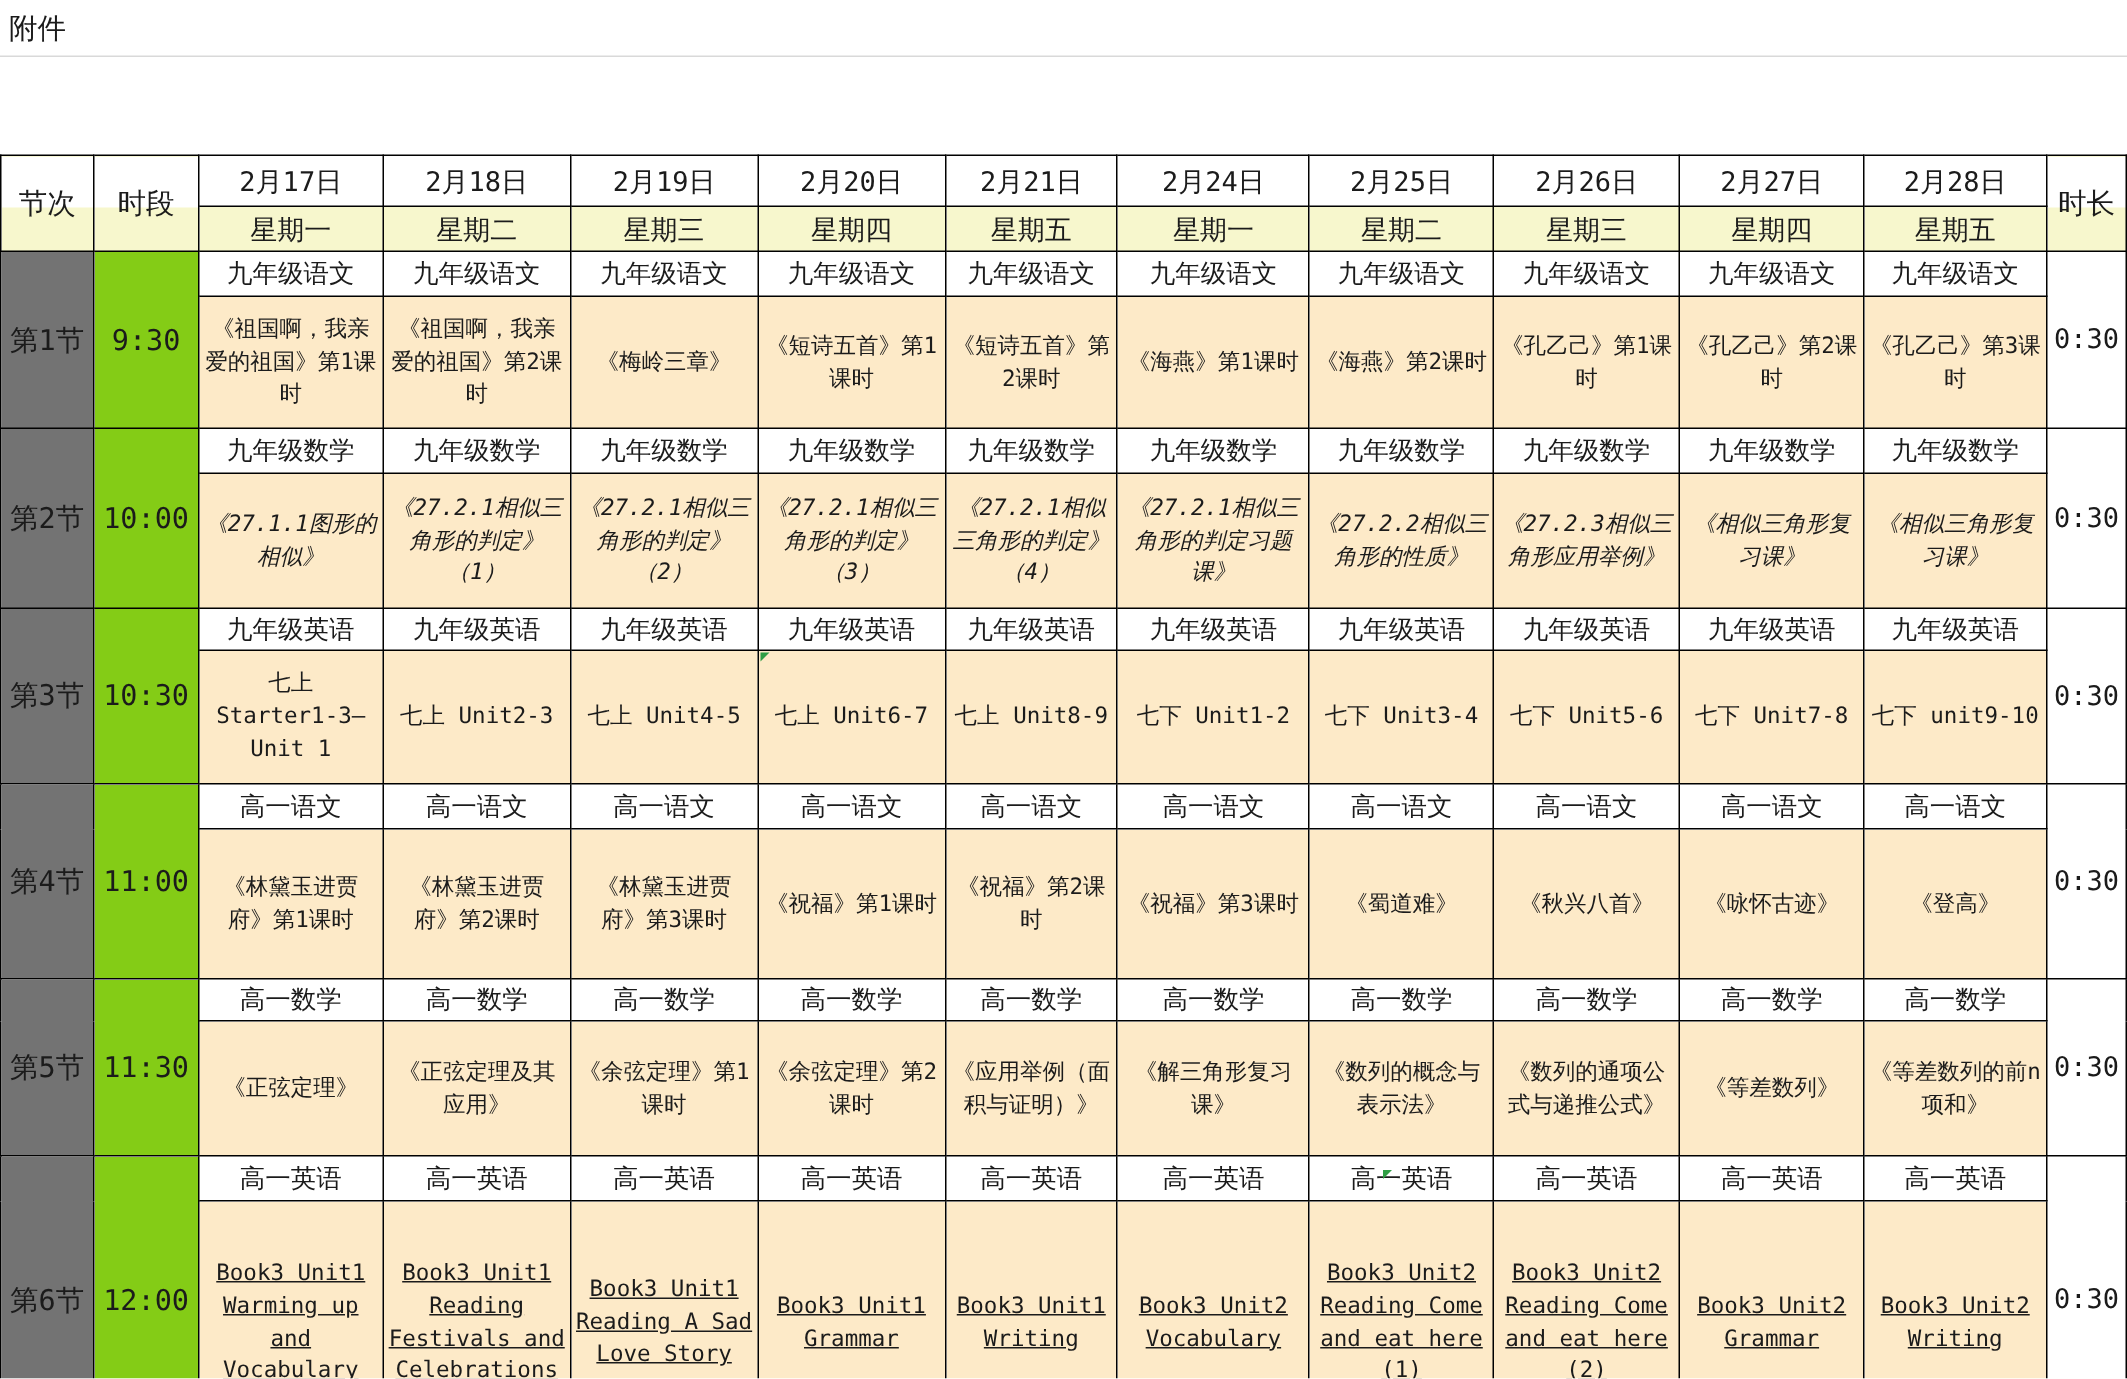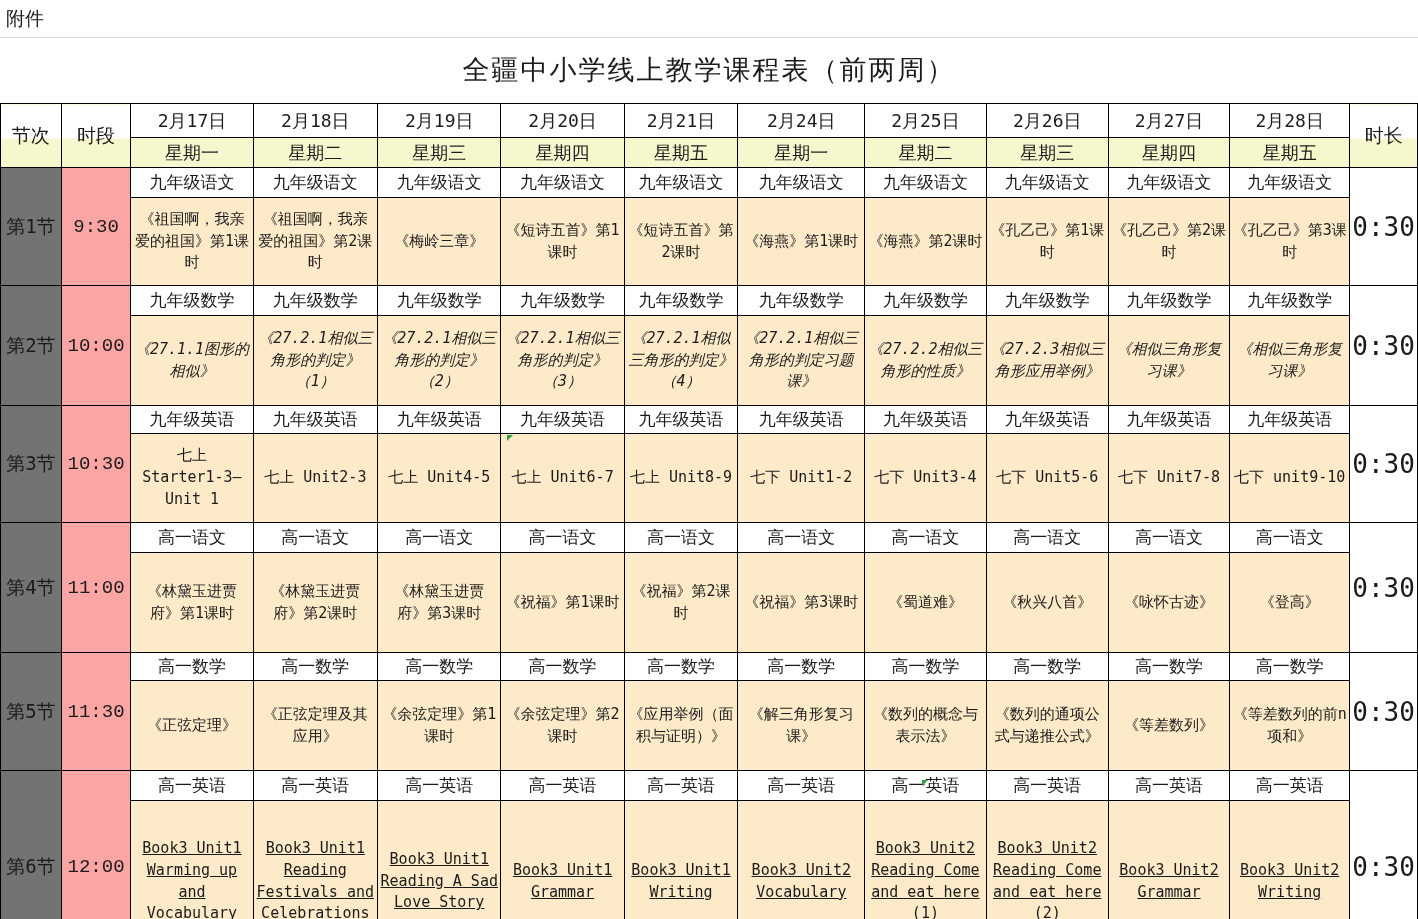--- a/index.html
+++ b/index.html
@@ -13,34 +13,33 @@
          font-size:27px;letter-spacing:2px;font-family:"DejaVu Serif","DejaVu Sans",serif;}
   #timetable{position:absolute;top:103px;left:0;border-collapse:collapse;table-layout:fixed;}
   #timetable th,#timetable td{
     border:1px solid #000;text-align:center;vertical-align:middle;
     padding:0 2px;overflow:hidden;font-weight:normal;box-sizing:border-box;
   }
   .hdr-merged{background:linear-gradient(to bottom,#ffffff 0,#ffffff 34px,var(--band) 34px);font-size:19px;font-weight:bold;}
   .date-cell{background:#ffffff;font-size:18px;}
   .weekday-cell{background:var(--band);font-size:18px;font-weight:bold;}
   .period-cell{background:#737373;font-size:19px;font-weight:bold;}
-  .time-cell{background:#fca5a5;font-size:19px;font-family:Liberation Mono, monospace;}
+  .time-cell{background:#84cc16;font-size:19px;}
   .subject-cell{background:#ffffff;font-size:17px;}
   .lesson-cell{background:var(--lesson);font-size:15px;line-height:1.45;}
-  .duration-cell{background:#ffffff;font-size:26px;}
+  .duration-cell{background:#ffffff;font-size:18px;}
   .stub-cell{background:#ffffff;}
   .err-tri{position:absolute;width:0;height:0;border-top:6px solid #2f9e44;border-right:6px solid transparent;}
 </style>
 </head>
 <body>
 
 <div id="page">
   <div id="attachment">附件</div>
   <div id="top-divider"></div>
-  <div id="title">全疆中小学线上教学课程表（前两周）</div>
   <table id="timetable">
       <colgroup>
         <col style="width: 62px;">
         <col style="width: 70px;">
         <col style="width: 123px;">
         <col style="width: 125px;">
         <col style="width: 125px;">
         <col style="width: 125px;">
         <col style="width: 115px;">
         <col style="width: 128px;">

